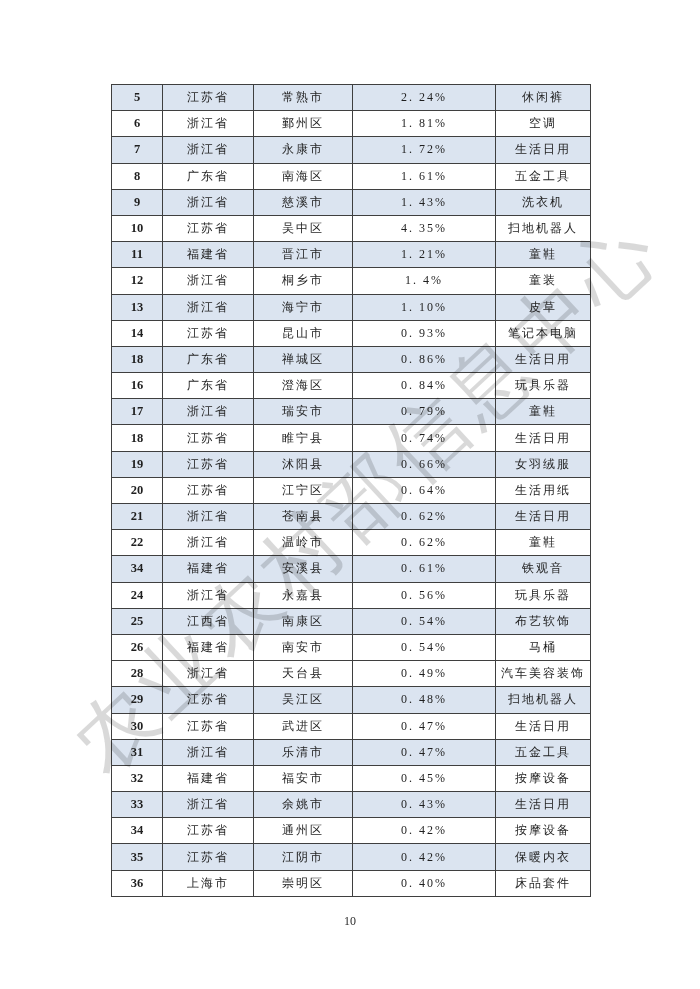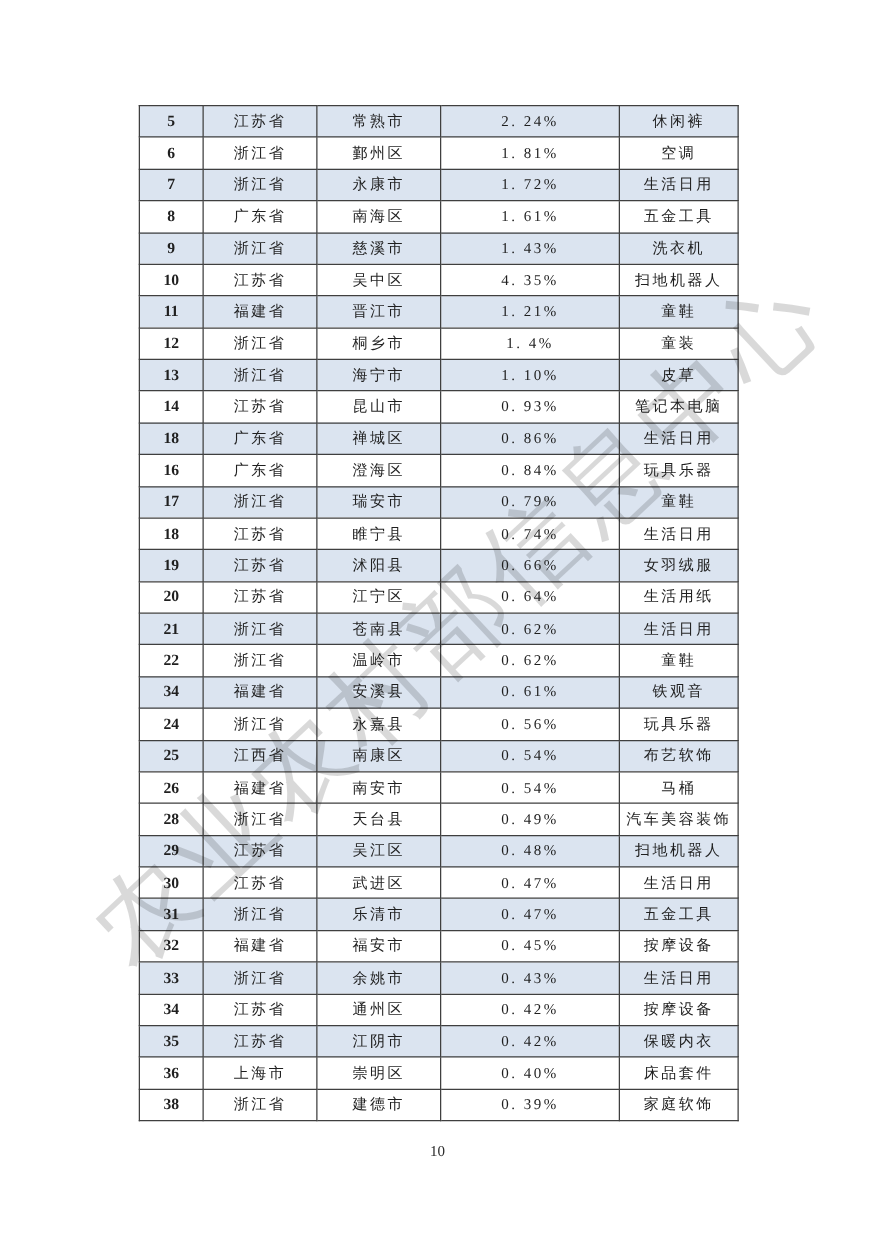--- a/index.html
+++ b/index.html
@@ -639,35 +639,18 @@
     </td>
     <td class="c-share">
       <span class="ct">0. 40%</span>
     </td>
     <td class="c-cat">
       <span class="ct cjk">床品套件</span>
     </td>
   </tr>
 
 
-  <tr class="table-row">
-    <td class="c-rank">
-      <span class="ct">38</span>
-    </td>
-    <td class="c-prov">
-      <span class="ct cjk">浙江省</span>
-    </td>
-    <td class="c-city">
-      <span class="ct cjk">建德市</span>
-    </td>
-    <td class="c-share">
-      <span class="ct">0. 39%</span>
-    </td>
-    <td class="c-cat">
-      <span class="ct cjk">家庭软饰</span>
-    </td>
-  </tr>
 </tbody>
   </table>
 
   <div class="page-number">10</div>
 
 </div>
 
 </body></html>

